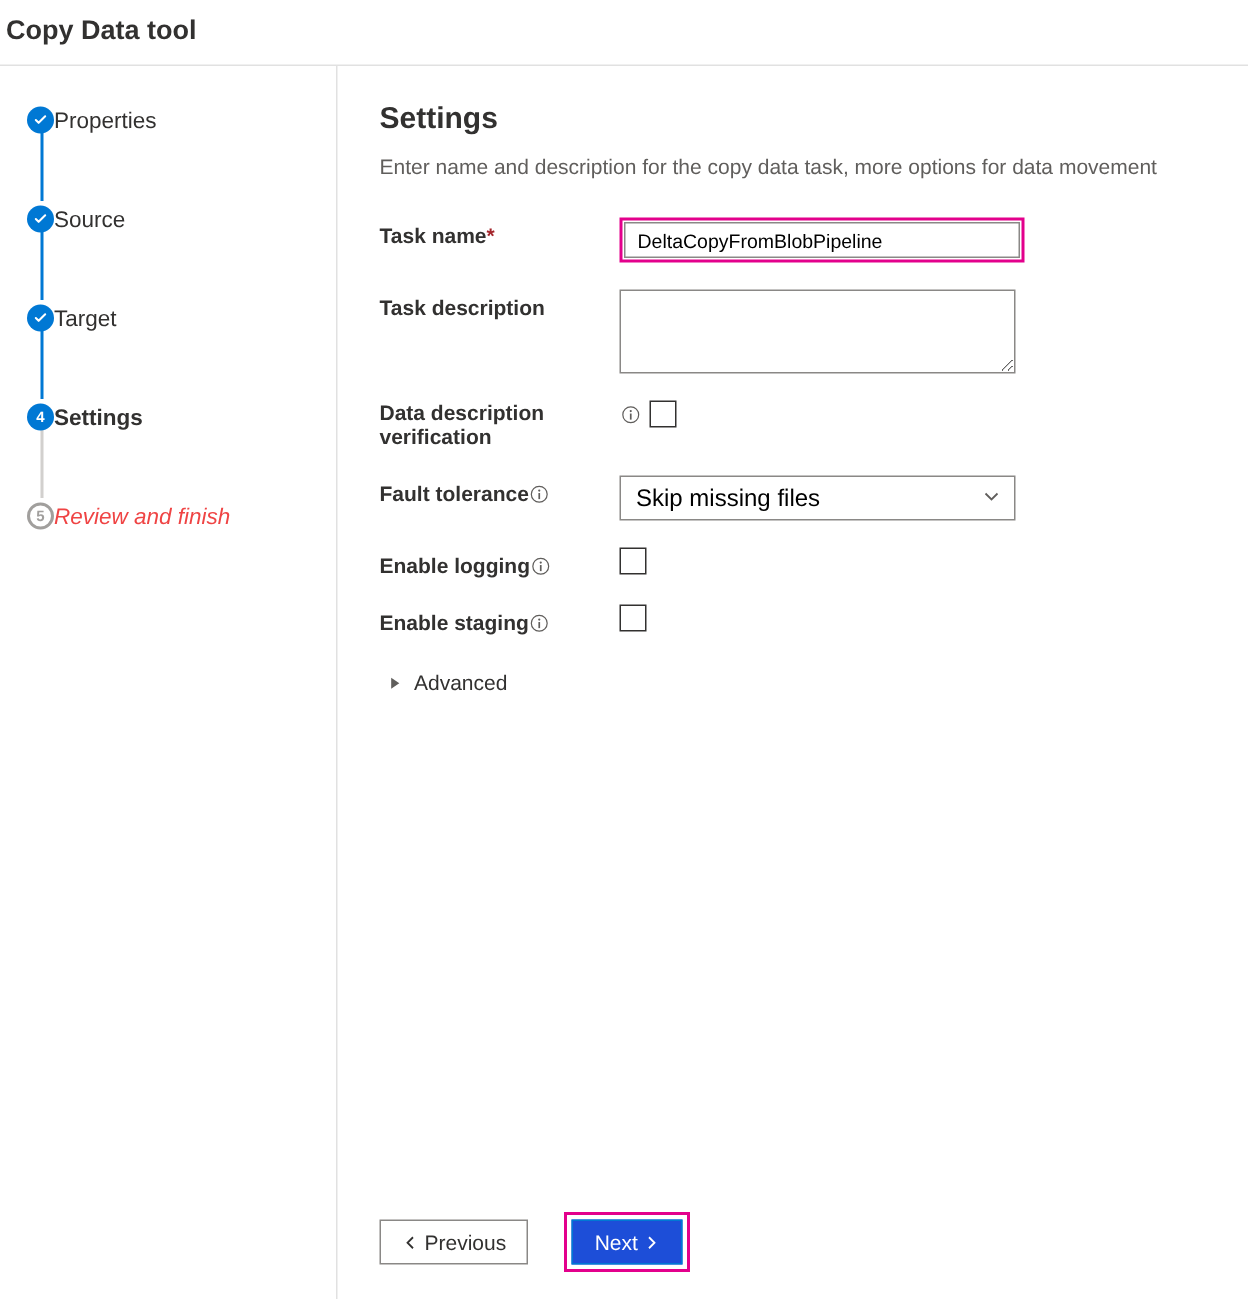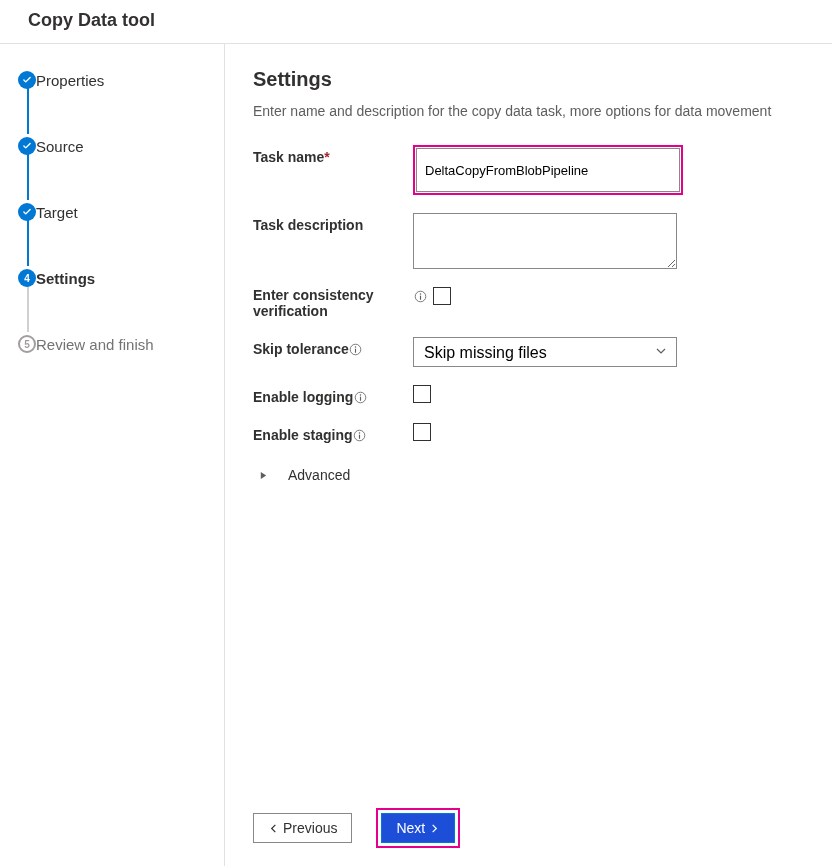--- a/index.html
+++ b/index.html
@@ -6,21 +6,21 @@
     body {
       font-family: "Segoe UI", -apple-system, BlinkMacSystemFont, sans-serif;
       font-size: 14px;
       color: #323130;
       background: #ffffff;
       width: 832px;
       height: 866px;
       overflow: hidden;
     }
     .header {
-      padding: 10px 28px 12px;
+      padding: 10px 4px 12px;
       border-bottom: 1px solid #e1e1e1;
     }
     .header-title {
       font-size: 18px;
       font-weight: 600;
       color: #323130;
     }
     .body {
       display: flex;
       height: calc(100% - 44px);
@@ -56,21 +56,21 @@
     .step-circle.done svg { width: 10px; height: 10px; }
     .step-circle.current { background: #0078d4; color: #fff; }
     .step-circle.future {
       background: #fff;
       border: 2px solid #a19f9d;
       color: #a19f9d;
       width: 18px;
       height: 18px;
     }
     .step-label { font-size: 15px; color: #323130; }
-    .step-label.inactive { color: #737373; }
+    .step-label.inactive { color: #ef4444; font-style: italic; }
     .step-label.current { font-weight: 600; }
     .connector {
       position: absolute;
       left: 8.5px;
       top: 18px;
       width: 2px;
       height: 48px;
       background: #0078d4;
       z-index: 1;
     }
@@ -113,21 +113,21 @@
     }
     .info-icon svg { width: 13px; height: 13px; }
     .form-control-area {
       flex: 1;
       display: flex;
       align-items: center;
       gap: 6px;
     }
     .text-input {
       width: 264px;
-      height: 44px;
+      height: 24px;
       border: 1px solid #8a8886;
       padding: 4px 8px;
       font-size: 13px;
       font-family: inherit;
     }
     .highlight-box {
       border: 2px solid #e3008c;
       display: inline-block;
       padding: 1px;
     }
@@ -165,21 +165,21 @@
       top: 50%;
       transform: translateY(-50%);
       pointer-events: none;
       color: #605e5c;
     }
     .select-chevron svg { width: 12px; height: 12px; }
 
     .advanced-row {
       display: flex;
       align-items: center;
-      gap: 20px;
+      gap: 8px;
       margin-top: 6px;
       margin-left: 6px;
       cursor: pointer;
     }
     .advanced-row .tri { color: #605e5c; }
     .advanced-row .tri svg { width: 9px; height: 9px; }
     .advanced-label { font-size: 14px; color: #323130; }
 
     .footer {
       margin-top: auto;
@@ -283,37 +283,37 @@
       <div class="form-label">
         <span>Task description</span>
       </div>
       <div class="form-control-area">
         <textarea class="textarea" style=""></textarea>
       </div>
     </div>
 
     <div class="form-row">
       <div class="form-label" style="padding-top:0">
-        <span>Enter consistency verification</span>
+        <span>Data description verification</span>
       </div>
       <div class="form-control-area">
         <span class="info-icon">
           <svg viewBox="0 0 16 16" fill="none">
               <circle cx="8" cy="8" r="6.5" stroke="currentColor" stroke-width="1"></circle>
               <circle cx="8" cy="5" r="0.9" fill="currentColor"></circle>
               <rect x="7.3" y="7" width="1.4" height="5" fill="currentColor"></rect>
             </svg>
         </span>
         <div class="checkbox"></div>
       </div>
     </div>
 
     <div class="form-row">
       <div class="form-label">
-        <span>Skip tolerance</span>
+        <span>Fault tolerance</span>
         <span class="info-icon">
           <svg viewBox="0 0 16 16" fill="none">
               <circle cx="8" cy="8" r="6.5" stroke="currentColor" stroke-width="1"></circle>
               <circle cx="8" cy="5" r="0.9" fill="currentColor"></circle>
               <rect x="7.3" y="7" width="1.4" height="5" fill="currentColor"></rect>
             </svg>
         </span>
       </div>
       <div class="form-control-area">
         <span class="select-wrapper">

